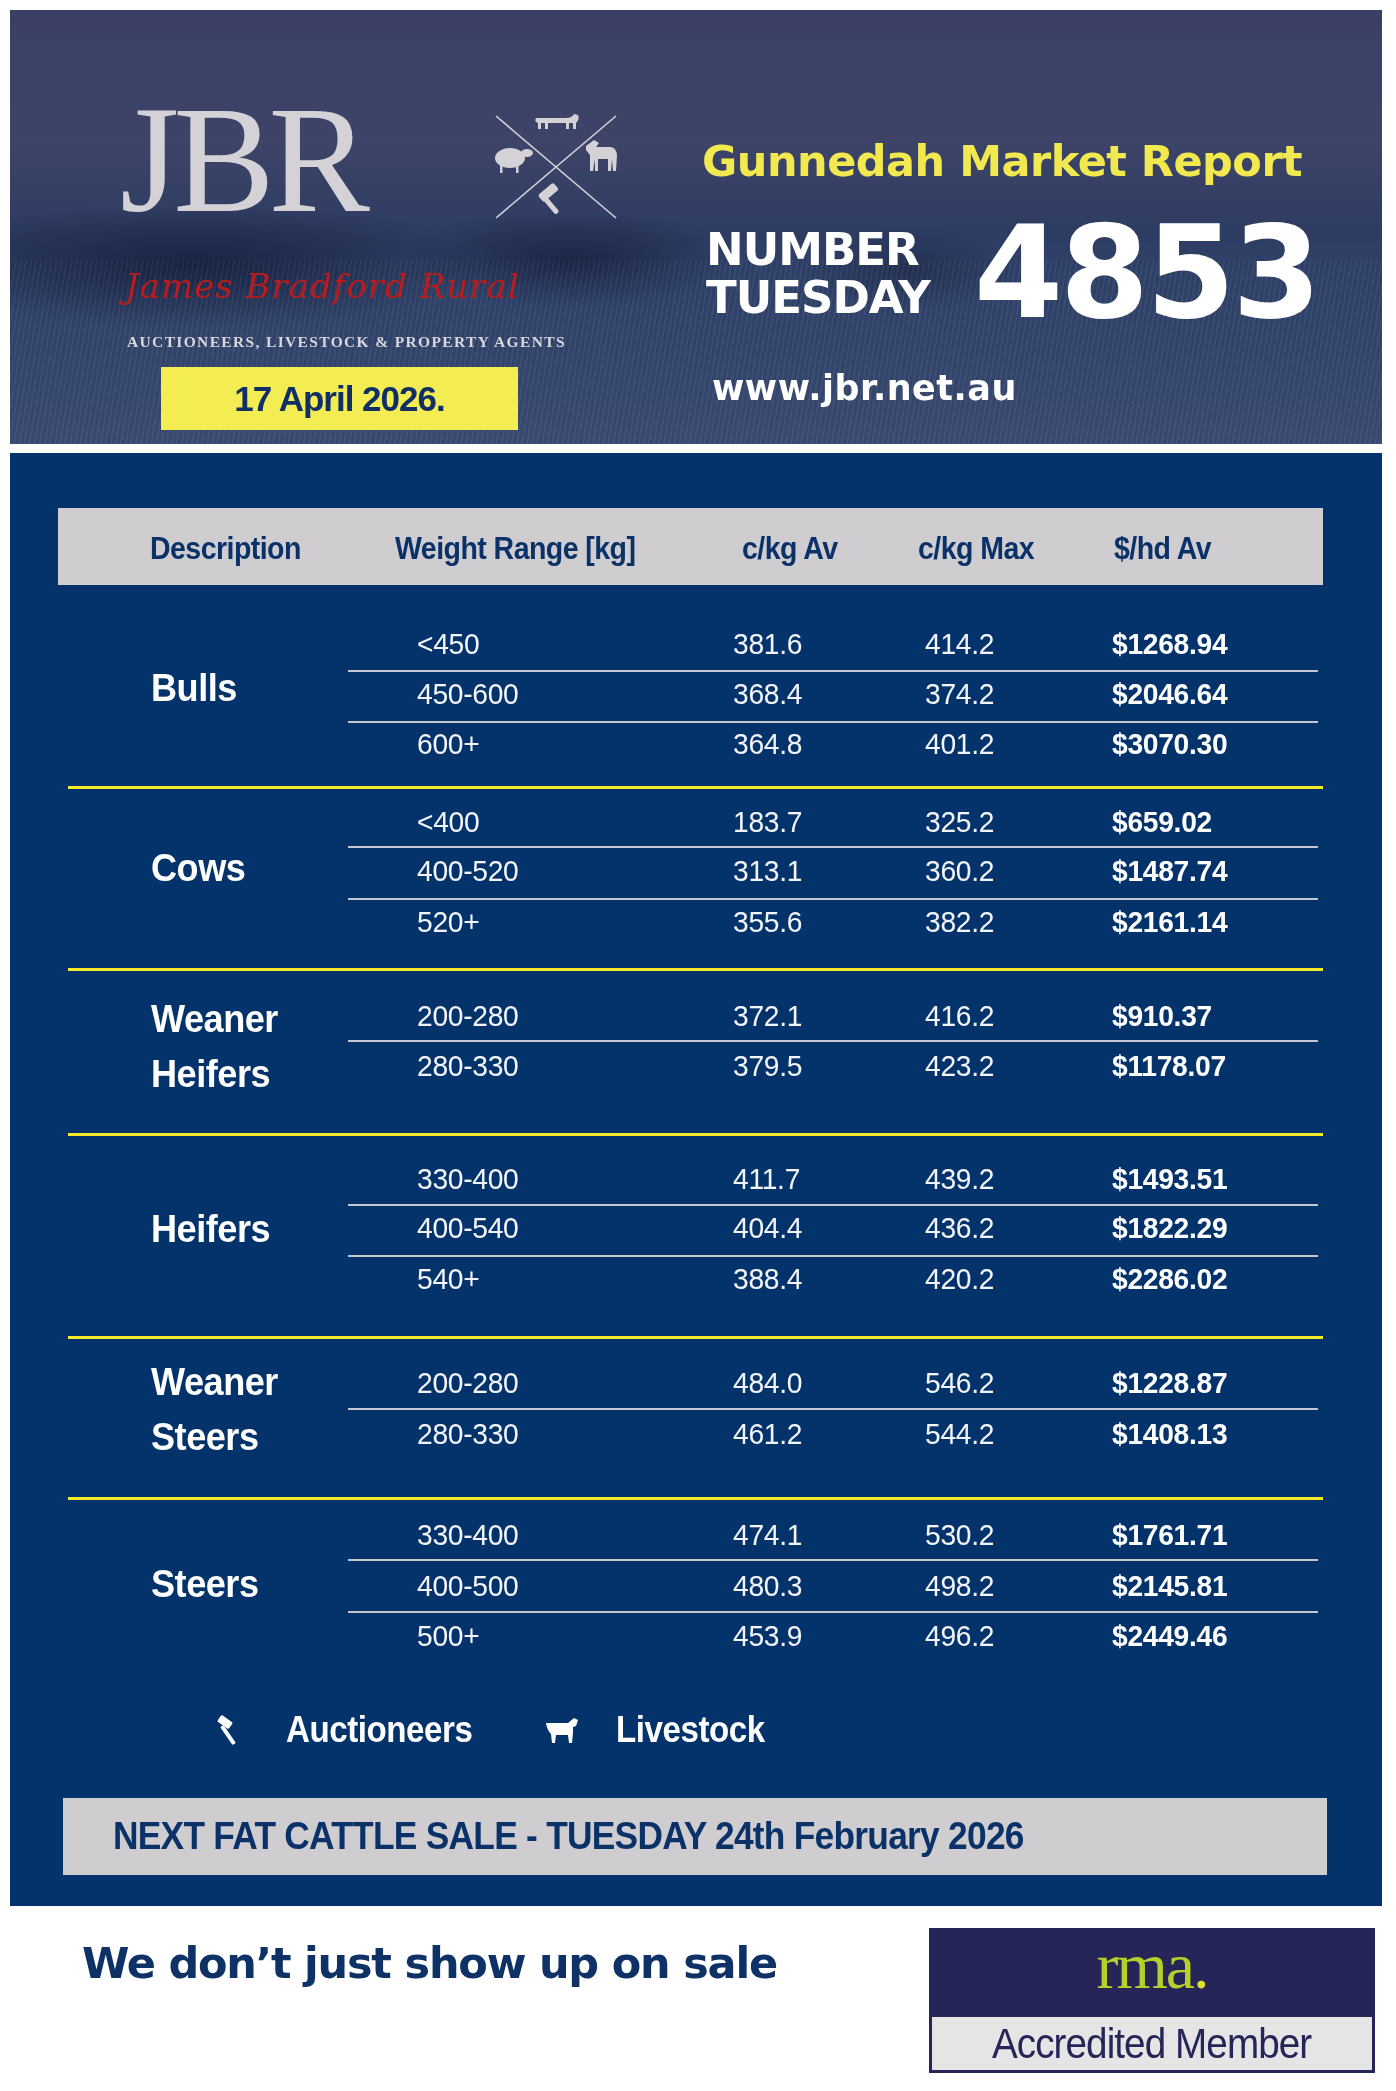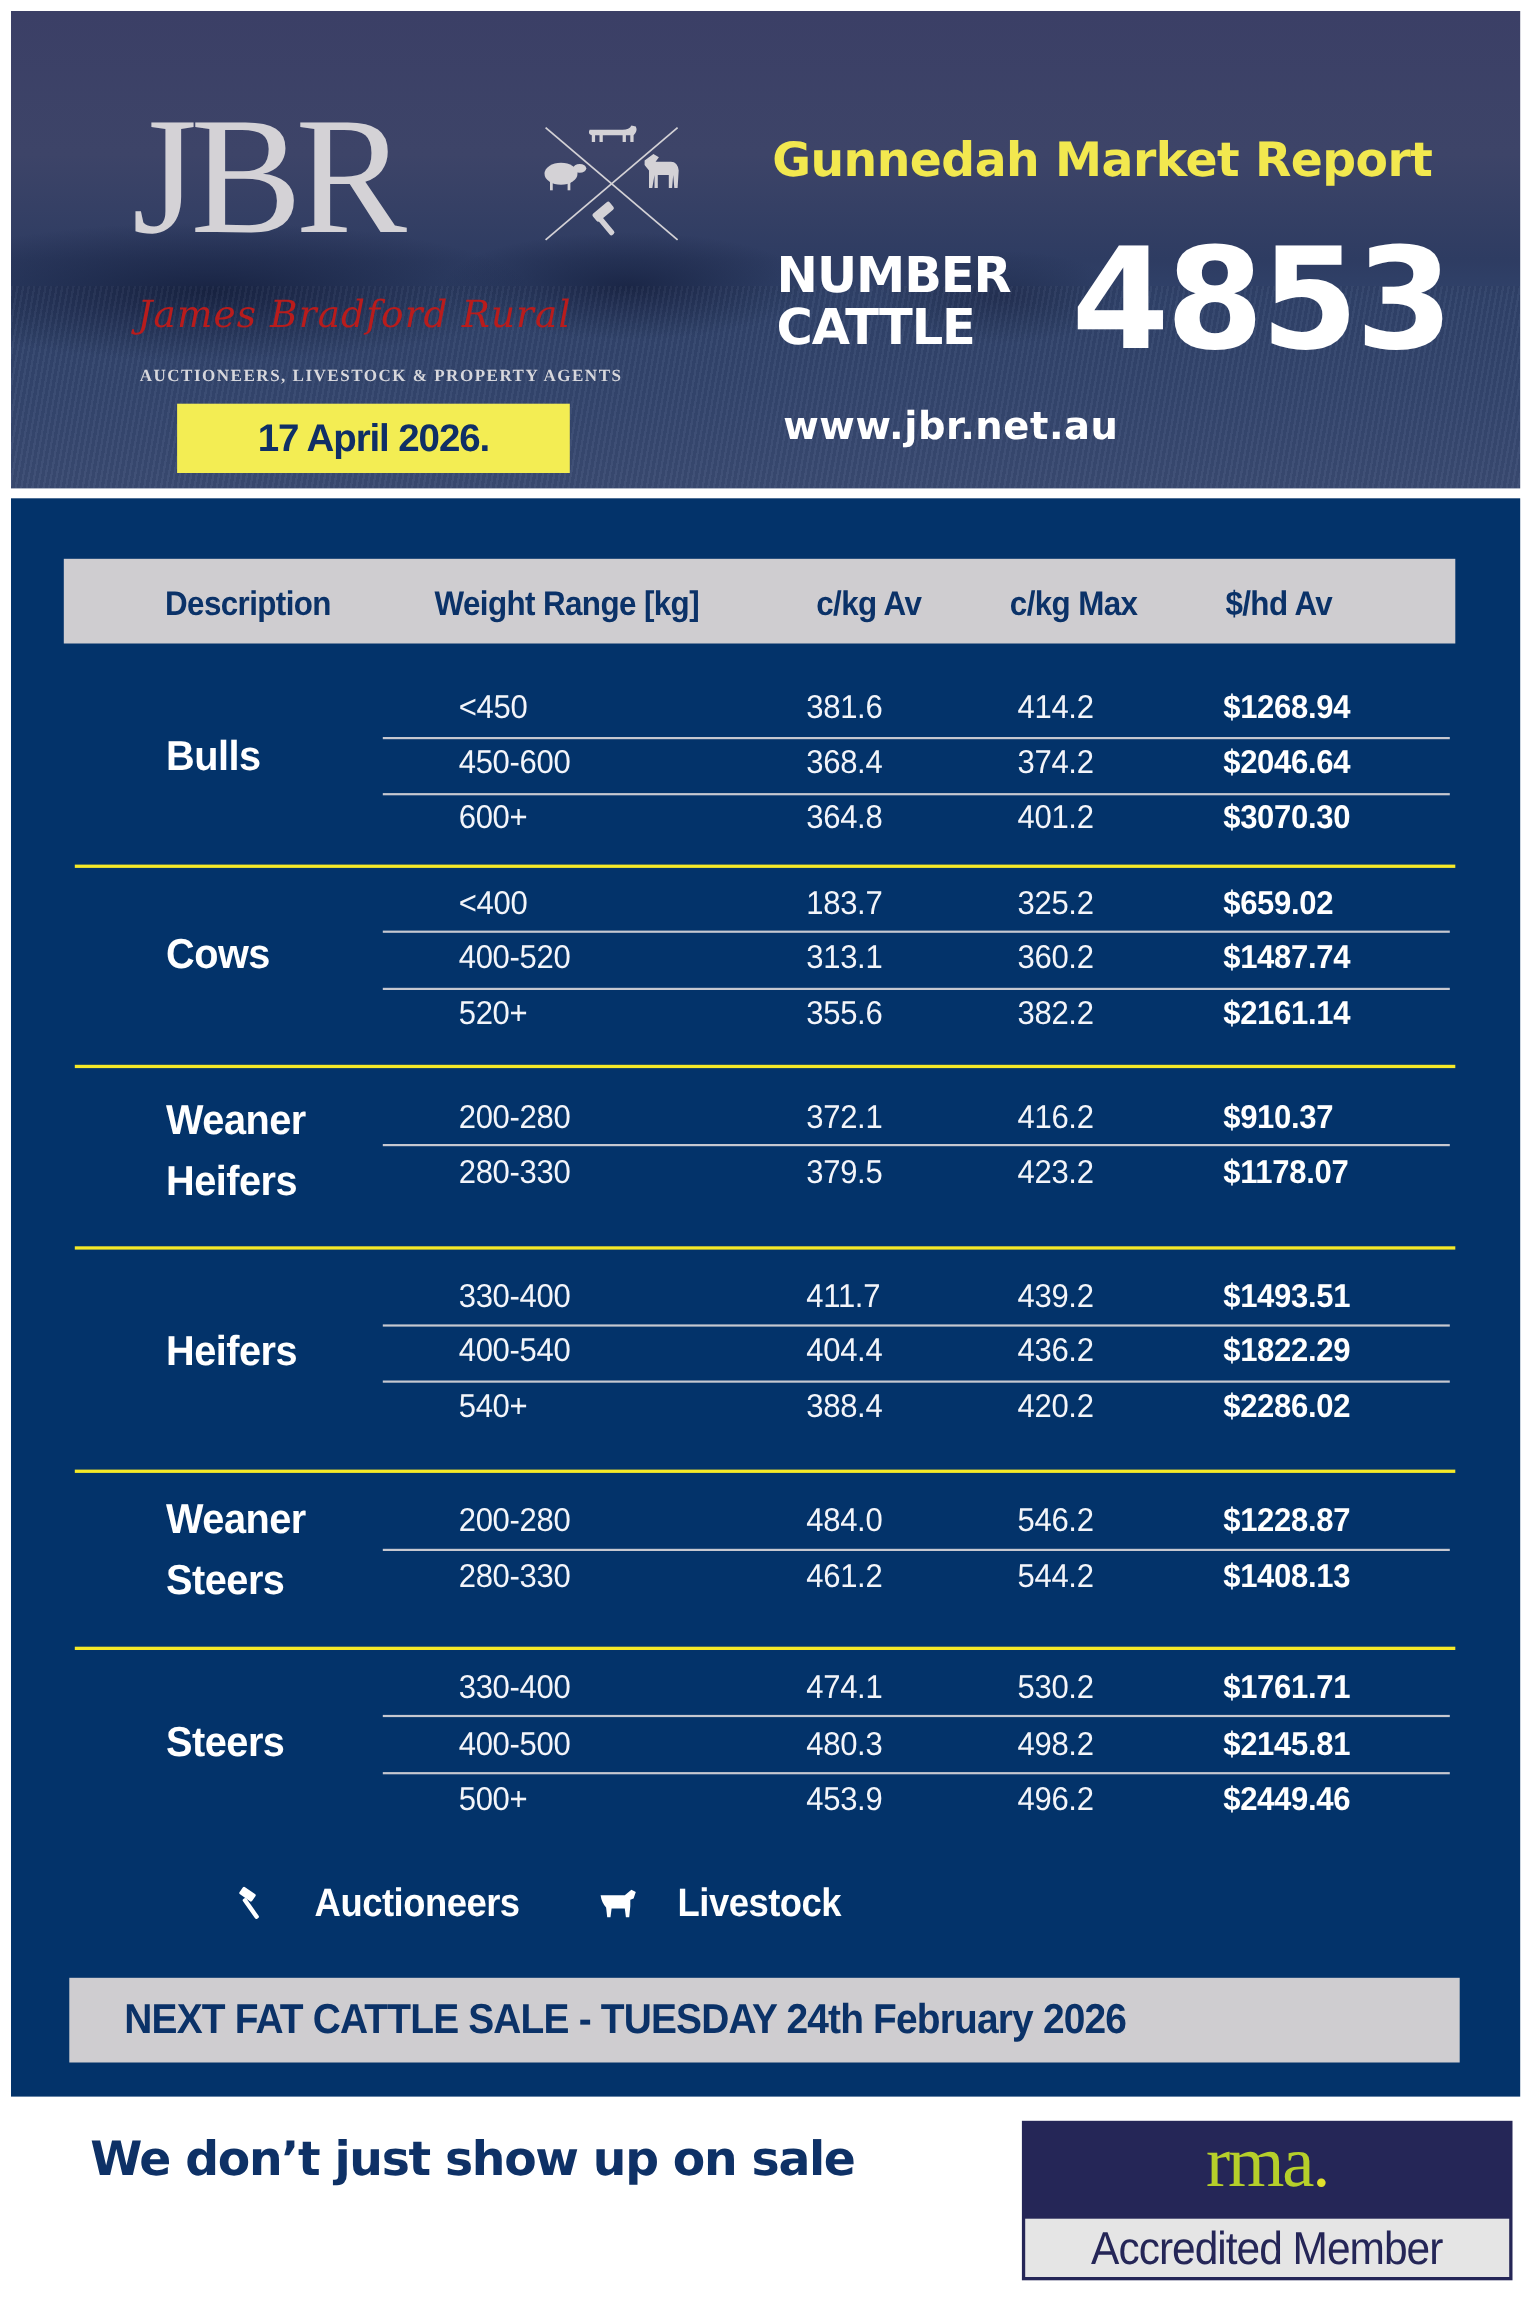--- a/index.html
+++ b/index.html
@@ -38,21 +38,21 @@
     font-size:15.5px; letter-spacing:1.35px; color:#d7d7dc; white-space:nowrap;
   }
   .date-box {
     left:161px; top:367px; width:357px; height:63px; background:#f3ed53;
     display:flex; align-items:center; justify-content:center;
   }
   .date-box span {
     font-weight:bold; font-size:35px; color:#0f2f66; letter-spacing:-1px;
   }
   .report-title {
-    left:702px; top:121px; font-family:"DejaVu Sans", sans-serif; font-weight:bold;
+    left:702px; top:136px; font-family:"DejaVu Sans", sans-serif; font-weight:bold;
     font-size:43px; color:#f2e84f; letter-spacing:-0.5px; white-space:nowrap;
   }
   .num-label {
     left:706px; top:226px; font-family:"DejaVu Sans", sans-serif; font-weight:bold;
     font-size:45px; line-height:48px; color:#ffffff; letter-spacing:-1px;
   }
   .num-value {
     left:974px; top:203px; font-family:"DejaVu Sans", sans-serif; font-weight:bold;
     font-size:128px; line-height:140px; color:#ffffff; letter-spacing:-3px;
   }
@@ -153,21 +153,21 @@
 <div class="abs script-name">James Bradford Rural</div>
 <div class="abs tagline">AUCTIONEERS, LIVESTOCK &amp; PROPERTY AGENTS</div>
 
 <div class="abs date-box">
   <span>17 April 2026.</span>
 </div>
 
 <div class="abs report-title">Gunnedah Market Report</div>
 <div class="abs num-label">
   <div>NUMBER</div>
-  <div>CATTLE</div>
+  <div>TUESDAY</div>
 </div>
 <div class="abs num-value">4853</div>
 <div class="abs website">www.jbr.net.au</div>
 
 <div id="panel" class="abs"></div>
 
 <div class="abs thead"></div>
 <div class="th" style="left:150px">Description</div>
 <div class="th" style="left:395px">Weight Range [kg]</div>
 <div class="th" style="left:742px">c/kg Av</div>

